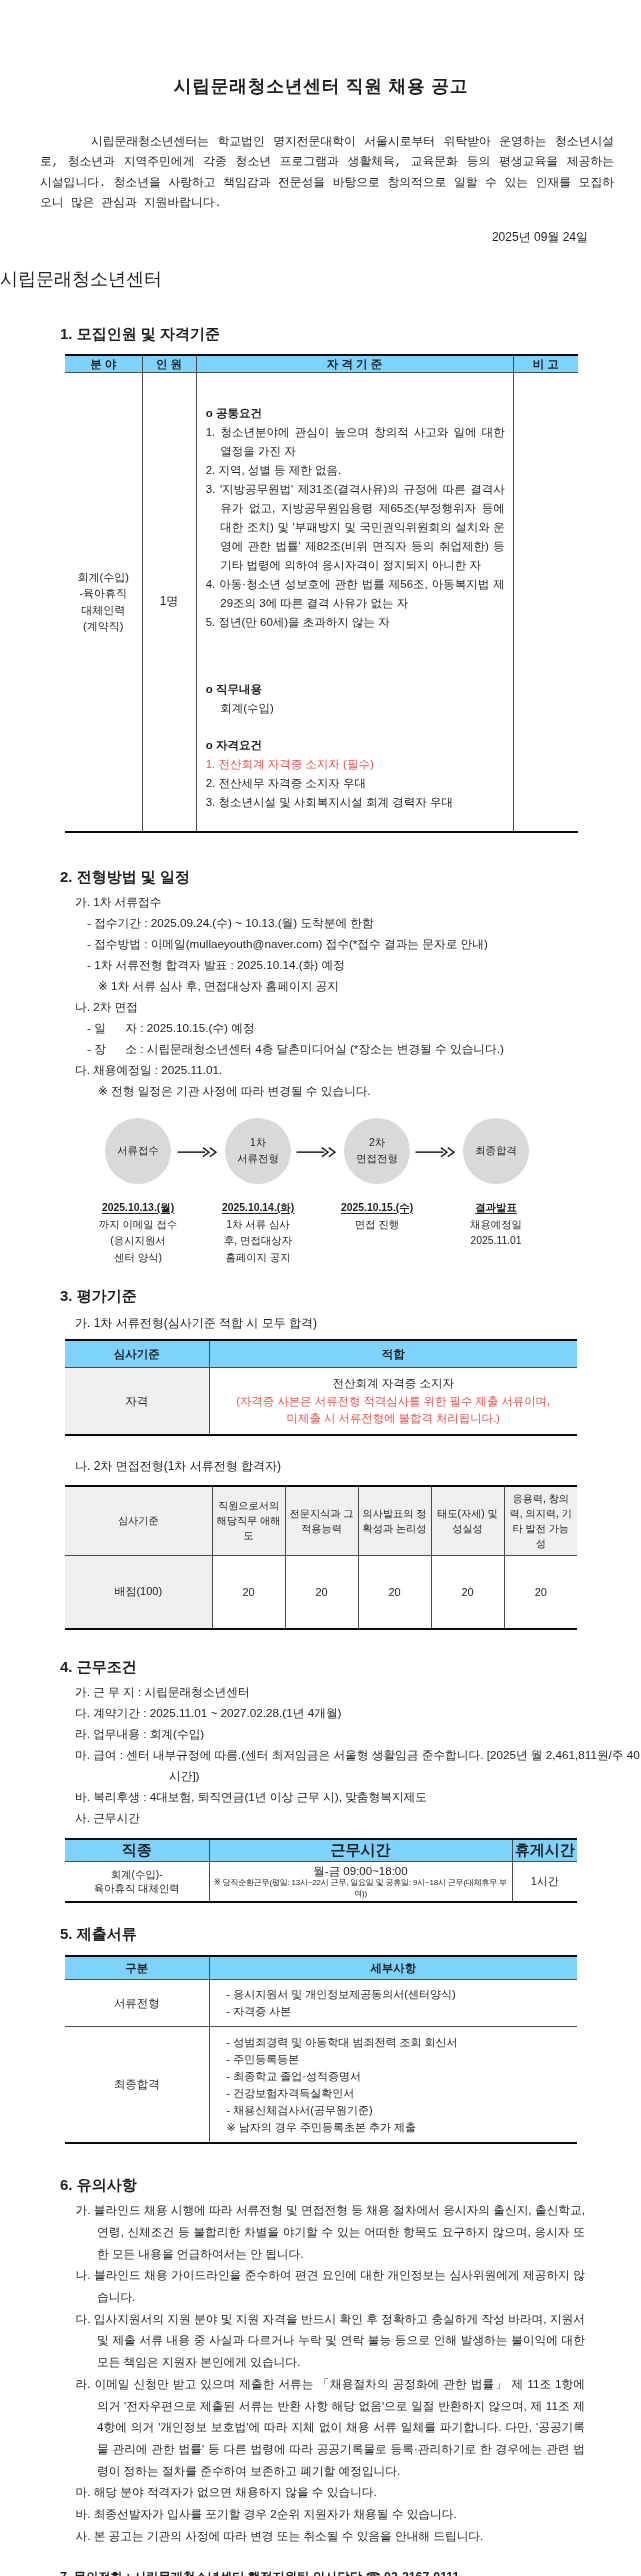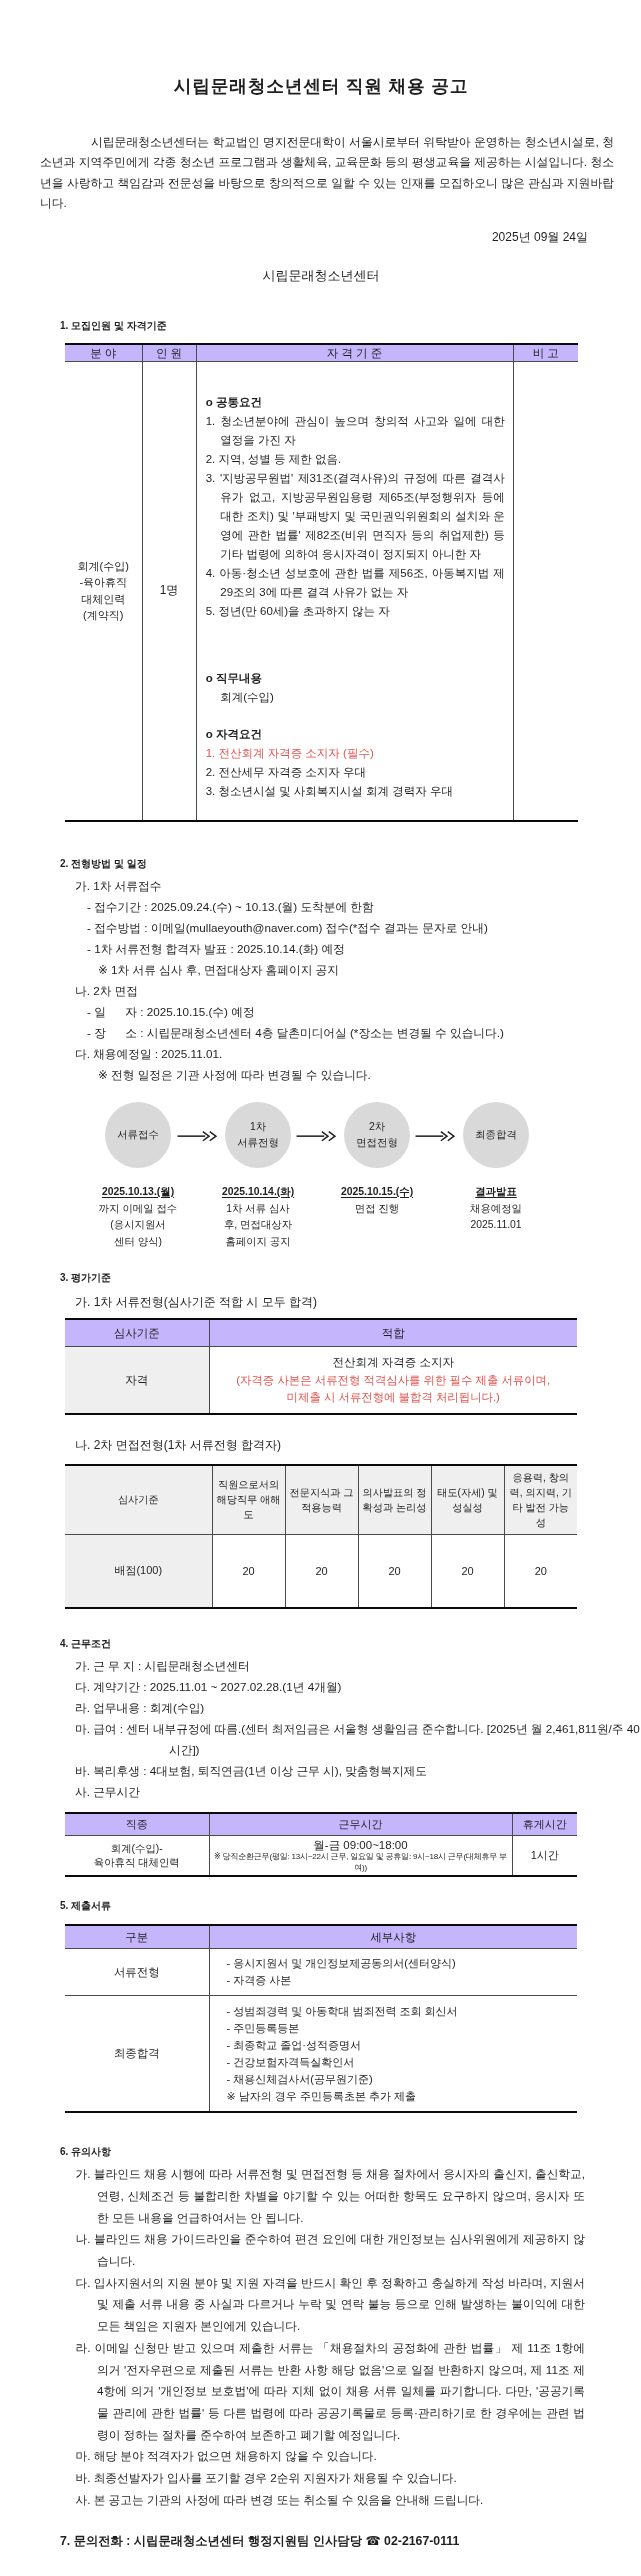--- a/index.html
+++ b/index.html
@@ -1,44 +1,44 @@
 <!DOCTYPE html>
 <html style="font-size:12.3px"><head>
 <meta charset="utf-8">
 <style>
   html,body{margin:0;padding:0;}
   body{
     width:642px;height:2576px;background:#ffffff;overflow:hidden;position:relative;
     font-family:"Liberation Sans","DejaVu Sans",sans-serif;color:#1f1f1f;
   }
   .doc-title{padding-top:74px;text-align:center;font-size:17.7px;font-weight:700;letter-spacing:0.8px;}
-  .intro{margin:34px 28px 0 40px;font-size:11.8px;line-height:20.4px;text-align:justify;text-indent:51px;}
+  .intro{margin:34px 28px 0 40px;font-size:11.8px;line-height:20.4px;text-align:justify;text-indent:51px;font-family:Liberation Mono, monospace;}
   .date-line{margin-top:15.4px;text-align:right;padding-right:54px;font-size:12px;}
-  .org-line{margin-top:21px;text-align:center;font-size:13px;}
-  .sec{margin:0;padding:0 0 0 60px;font-size:10px;font-weight:700;}
+  .org-line{margin-top:21px;text-align:left;font-size:18px;}
+  .sec{margin:0;padding:0 0 0 60px;font-size:15px;font-weight:700;}
   #sec1-h{margin-top:34px;}
   #sec2-h{margin-top:35px;}
   #sec3-h{margin-top:21.5px;}
   #sec4-h{margin-top:28px;}
   #sec5-h{margin-top:21.5px;}
   #sec6-h{margin-top:32px;}
   .ln{font-size:11.7px;line-height:21px;}
   .lv1{padding-left:75px;}
   .lv2{padding-left:87px;white-space:pre-wrap;}
   .lv3{padding-left:98px;}
   .proc-list{margin-top:3.8px;}
   .work-list{margin-top:4.6px;}
   .hang{padding-left:169px;text-indent:-94px;}
   
   table.t{border-collapse:collapse;table-layout:fixed;margin-left:65px;width:512px;
           border-top:2.3px solid #0a0a0a;border-bottom:2.3px solid #0a0a0a;}
   table.t td{border:0.8px solid #4a4a4a;padding:0;vertical-align:middle;}
   table.t td:first-child{border-left:none;}
   table.t td:last-child{border-right:none;}
-  .hd{background:#c4b5fd;text-align:center;font-weight:400;}
+  .hd{background:#7dd3fc;text-align:center;font-weight:700;}
   #t1{margin-top:10px;}
   #t1 .hrow td{height:16px;font-size:11.5px;}
   #t1 .field-cell{font-size:11px;line-height:16.5px;text-align:center;}
   #t1 .count-cell{font-size:12px;text-align:center;}
   #t1 .note-cell{}
   #t1 .crit-cell{vertical-align:top;padding:31px 7.7px 18.4px 9.2px;font-size:11.5px;line-height:19px;text-align:justify;}
   .crit-item{padding-left:14.6px;text-indent:-14.6px;}
   .o-title{font-weight:700;}
   .gap1{height:48px;}
   .gap2{height:18.4px;}
@@ -48,21 +48,21 @@
   #t3a{margin-top:7.7px;}
   #t3a .hrow td{height:26px;font-size:11.5px;}
   #t3a .body-label{height:66px;background:#efefef;text-align:center;font-size:11.5px;}
   #t3a .pass-cell{text-align:center;font-size:11.5px;line-height:18.4px;}
   #t3a .pass-note{font-size:11.4px;line-height:17.7px;}
   #t3b{margin-top:10px;}
   #t3b .hrow td{height:68px;font-size:10.2px;line-height:15px;background:#efefef;text-align:center;padding:0 3.1px;}
   #t3b .score-row td{height:72px;text-align:center;font-size:11px;}
   #t3b .score-label{background:#efefef;font-size:11px;}
   #t4{margin-top:9.2px;}
-  #t4 .hrow td{height:21.5px;font-size:11px;}
+  #t4 .hrow td{height:21.5px;font-size:15px;}
   #t4 .job-cell{font-size:10.4px;line-height:13.4px;text-align:center;padding:0 0;}
   #t4 .hours-cell{text-align:center;padding:1.5px 0;}
   #t4 .hours-main{font-size:11.5px;line-height:14.6px;}
   #t4 .hours-note{font-size:8px;line-height:10.8px;letter-spacing:-0.2px;}
   #t4 .break-cell{text-align:center;font-size:11px;}
   #t5{margin-top:11.5px;}
   #t5 .hrow td{height:22px;font-size:11.4px;}
   #t5 .row-label{text-align:center;font-size:11.4px;}
   #t5 .detail-cell{padding:6.1px 6.1px 6.1px 17px;font-size:11px;line-height:17px;}
   

